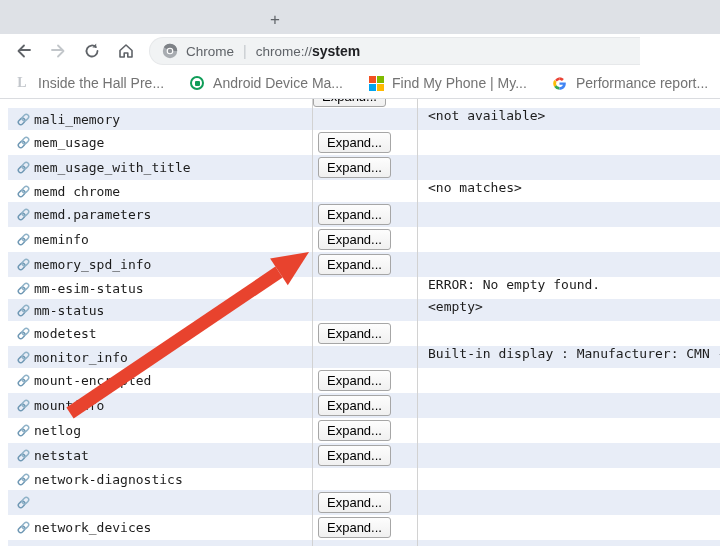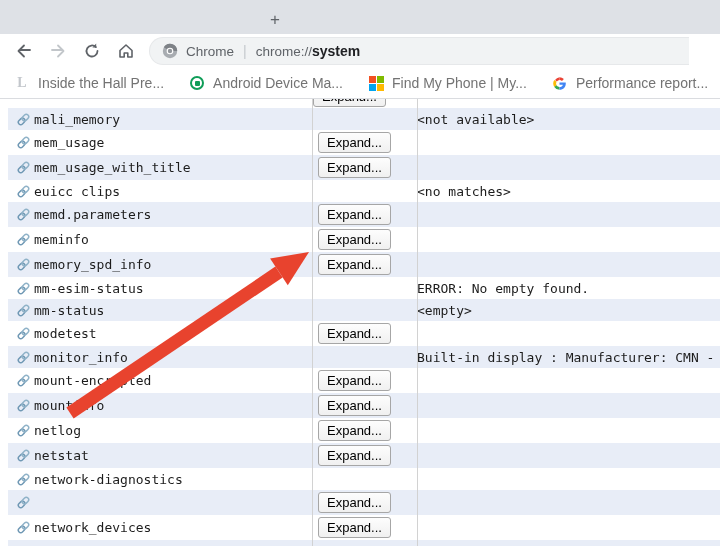--- a/index.html
+++ b/index.html
@@ -10,21 +10,21 @@
   .tabstrip { position: absolute; left: 0; top: 0; width: 720px; height: 34px; background: #dee1e6; }
   .tab { position: absolute; left: 10px; top: 7px; width: 238px; height: 27px; background: #fff;
          border-radius: 8px 8px 0 0; display: flex; align-items: center; padding: 0 10px; }
   .tab-title { flex: 1; font-size: 12.5px; color: #3c4043; margin-left: 9px; white-space: nowrap; overflow: hidden; }
   .tab-close { font-size: 15px; color: #5f6368; line-height: 1; padding: 0 2px; cursor: default; }
   .newtab-btn { position: absolute; left: 262px; top: 9px; width: 26px; height: 22px;
                 display: flex; align-items: center; justify-content: center;
                 font-size: 17px; color: #5f6368; }
 
   
-  .toolbar { position: absolute; left: 0; top: 34px; width: 689px; height: 34px; background: #fff;
+  .toolbar { position: absolute; left: 0; top: 34px; width: 640px; height: 34px; background: #fff;
              display: flex; align-items: center; }
   .nav-icon { width: 20px; height: 20px; margin-left: 14px; display: flex; align-items: center; justify-content: center; }
   .omnibox { flex: 1; height: 28px; margin-left: 13px; margin-right: 0; background: #f1f3f4;
              border: 1px solid #e6e8ea; border-radius: 14px 0 0 14px; border-right: none;
              display: flex; align-items: center; padding: 0 12px; overflow: hidden; }
   .omni-site { font-size: 13.5px; color: #5f6368; margin-left: 8px; }
   .omni-sep { font-size: 14px; color: #c4c8cc; margin: 0 9px; }
   .omni-scheme { font-size: 13.5px; color: #5f6368; }
   .omni-host { font-size: 14px; color: #202124; font-weight: 600; }
 
@@ -40,28 +40,28 @@
               display: flex; align-items: center; justify-content: center; }
   .adm-dot { width: 5px; height: 5px; background: #0f9d58; border-radius: 1px; }
   .dell-circle { width: 15px; height: 15px; background: #e1462c; border-radius: 50%;
                  display: flex; align-items: center; justify-content: center; }
   .dell-mark { width: 7px; height: 2px; background: #fbe3de; border-radius: 1px; }
   .halfbm-icon { font-size: 14px; color: #c3c7cc; font-weight: bold; font-family: "Liberation Serif", serif; }
 
   
   .content { position: absolute; left: 0; top: 99px; width: 720px; height: 447px; background: #fff; overflow: hidden; }
   .rows { position: relative; margin-left: 8px; padding-top: 9px; z-index: 1; }
-  .row { display: flex; align-items: center; width: 712px; }
+  .row { display: flex; width: 712px; }
   .row.shaded { background: #e8edf7; }
   .row.plain { background: #fff; }
   .row.tall { height: 25px; }
   .row.short { height: 22px; }
   .cell-name { width: 304px; display: flex; align-items: center; padding-left: 9px; flex: none; overflow: hidden; }
   .cell-mid { width: 105px; flex: none; display: flex; align-items: center; }
-  .cell-val { flex: 1; overflow: hidden; white-space: nowrap; }
+  .cell-val { flex: 1; overflow: hidden; white-space: nowrap; padding-left: 11px; }
   .mono { font-family: "DejaVu Sans Mono", monospace; font-size: 13px; color: #1c1c1c; }
   .stat-name { margin-left: 4px; white-space: nowrap; }
   .expand-btn { font-family: "Liberation Sans", sans-serif; font-size: 13px; color: #000;
                 background: linear-gradient(#fdfdfd, #f0f0f0); border: 1px solid #a6a6a6;
                 border-radius: 3px; height: 21px; padding: 0 8px; margin-left: 6px; line-height: 19px; }
   .clipped-btn { position: absolute; left: 313px; top: -13px; z-index: 1; margin-left: 0; }
   .vline { position: absolute; top: 0; bottom: 0; width: 1px; background: #d2d2d2; z-index: 2; }
   .vline-1 { left: 312px; }
   .vline-2 { left: 417px; }
   .bottom-fill { height: 6px; width: 712px; }
@@ -212,21 +212,21 @@
     <span class="cell-val mono"></span>
   </div>
         <div class="row plain short">
     <span class="cell-name">
       <span style="display:flex">
         <svg width="13" height="13" viewBox="0 0 13 13" fill="none">
           <rect x="1" y="6" width="7.2" height="4.8" rx="2.4" stroke="#6f98b4" stroke-width="1.5" transform="rotate(-45 4.6 8.4)"></rect>
           <rect x="4.8" y="2.2" width="7.2" height="4.8" rx="2.4" stroke="#8fb2c8" stroke-width="1.5" transform="rotate(-45 8.4 4.6)"></rect>
         </svg>
       </span>
-      <span class="mono stat-name">euicc clips</span>
+      <span class="mono stat-name">memd chrome</span>
     </span>
     <span class="cell-mid">
       
     </span>
     <span class="cell-val mono">&lt;no matches&gt;</span>
   </div>
         <div class="row shaded tall">
     <span class="cell-name">
       <span style="display:flex">
         <svg width="13" height="13" viewBox="0 0 13 13" fill="none">

